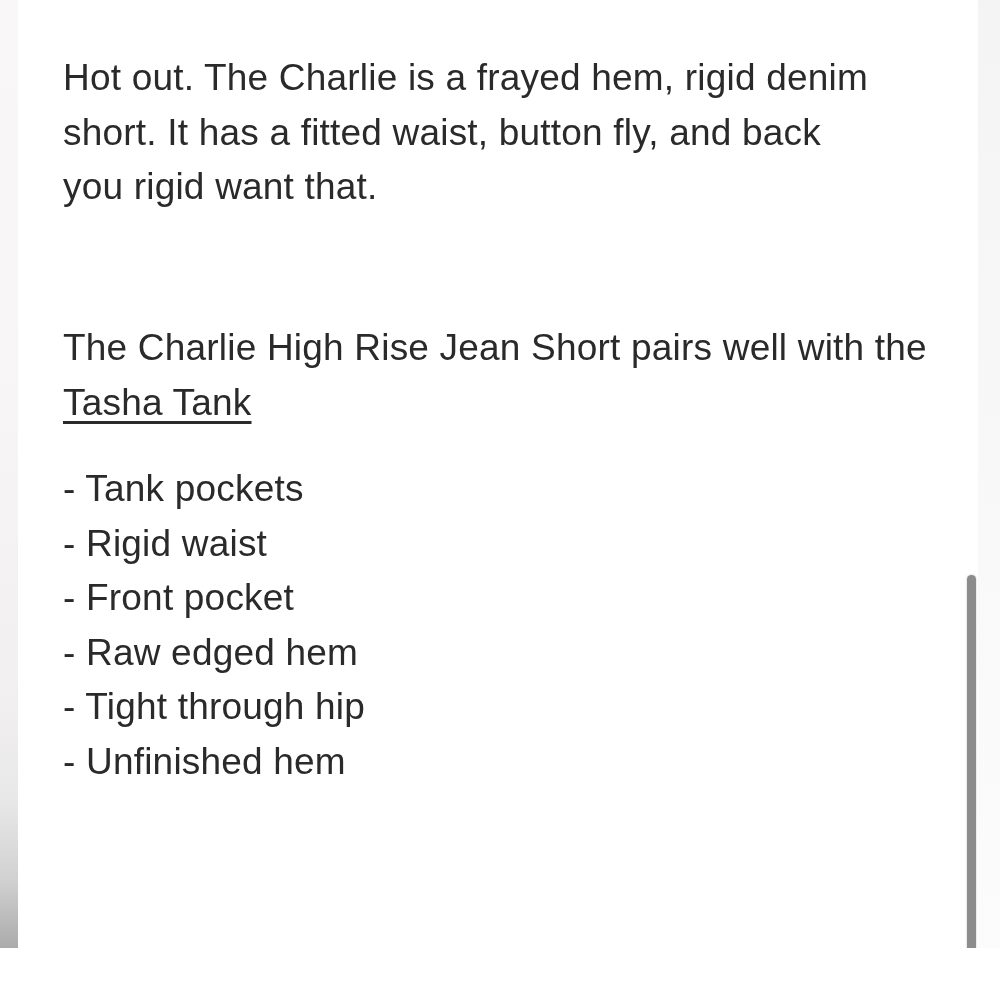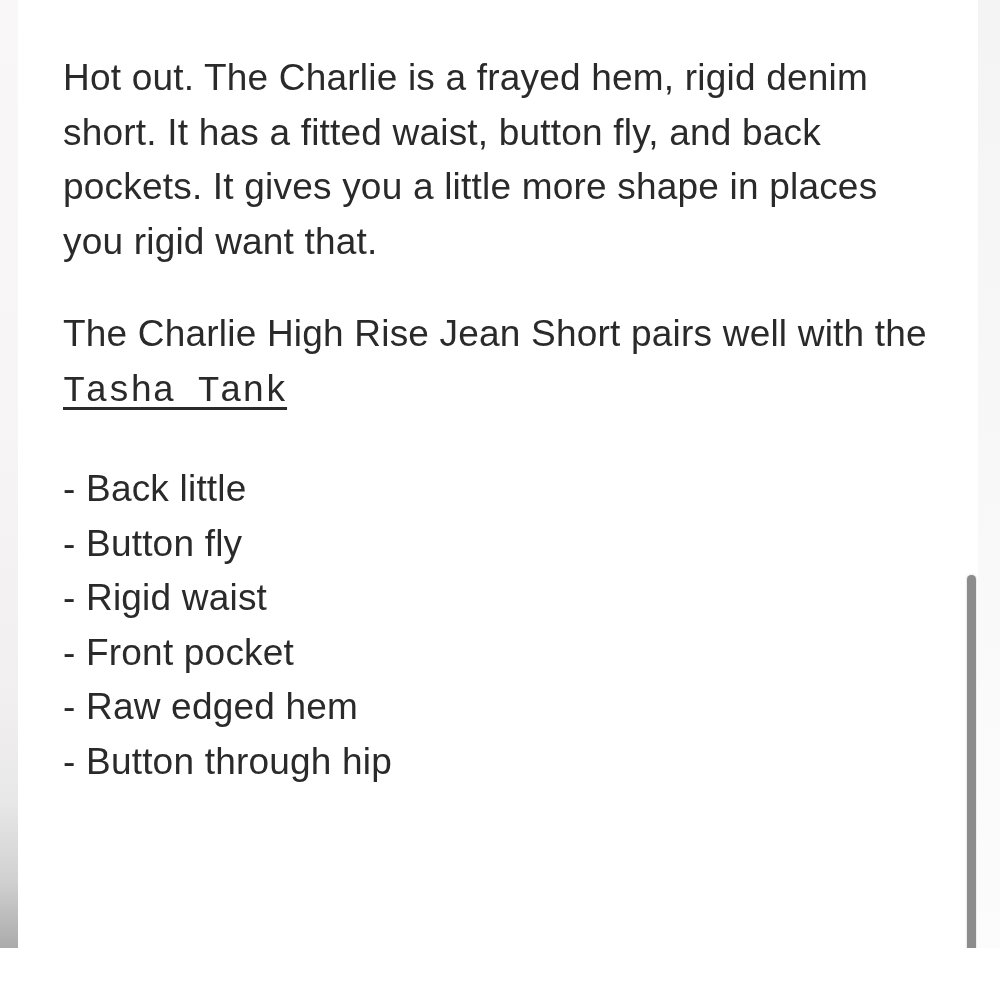--- a/index.html
+++ b/index.html
@@ -53,60 +53,58 @@
   }
   .tblock {
     position: absolute;
     left: 63px;
     font-size: 37px;
     line-height: 54.5px;
     letter-spacing: 0.2px;
     white-space: nowrap;
   }
   .intro    { top: 51px; }
-  .pairing  { top: 307px; }
+  .pairing  { top: 321px; }
   .features { top: 462px; }
   .partial  { top: 975px; }
   a.product-link {
     color: inherit;
     text-decoration: underline;
     text-decoration-thickness: 3px;
     text-underline-offset: 6px;
     cursor: pointer;
-    font-family: Liberation Mono, monospace;
   }
 </style>
 </head>
 <body>
 
 <div id="viewport">
 
   <div class="left-edge"></div>
 
   <div class="tblock intro">
     <div>Hot out. The Charlie is a frayed hem, rigid denim</div>
     <div>short. It has a fitted waist, button fly, and back</div>
-    <div>pockets. It gives you a little more shape in places</div>
     <div>you rigid want that.</div>
   </div>
 
   <div class="tblock pairing">
     <div>The Charlie High Rise Jean Short pairs well with the</div>
     <div>
       <a class="product-link">Tasha Tank</a>
     </div>
   </div>
 
   <div class="tblock features">
-    <div>- Back little</div>
-    <div>- Button fly</div>
+    <div>- Tank pockets</div>
     <div>- Rigid waist</div>
     <div>- Front pocket</div>
     <div>- Raw edged hem</div>
-    <div>- Button through hip</div>
+    <div>- Tight through hip</div>
+    <div>- Unfinished hem</div>
   </div>
 
   <div class="tblock partial">- Front Rise: 11 1/2"</div>
 
   <div class="scroll-track"></div>
   <div class="scroll-thumb"></div>
 
 </div>
 
 </body></html>

